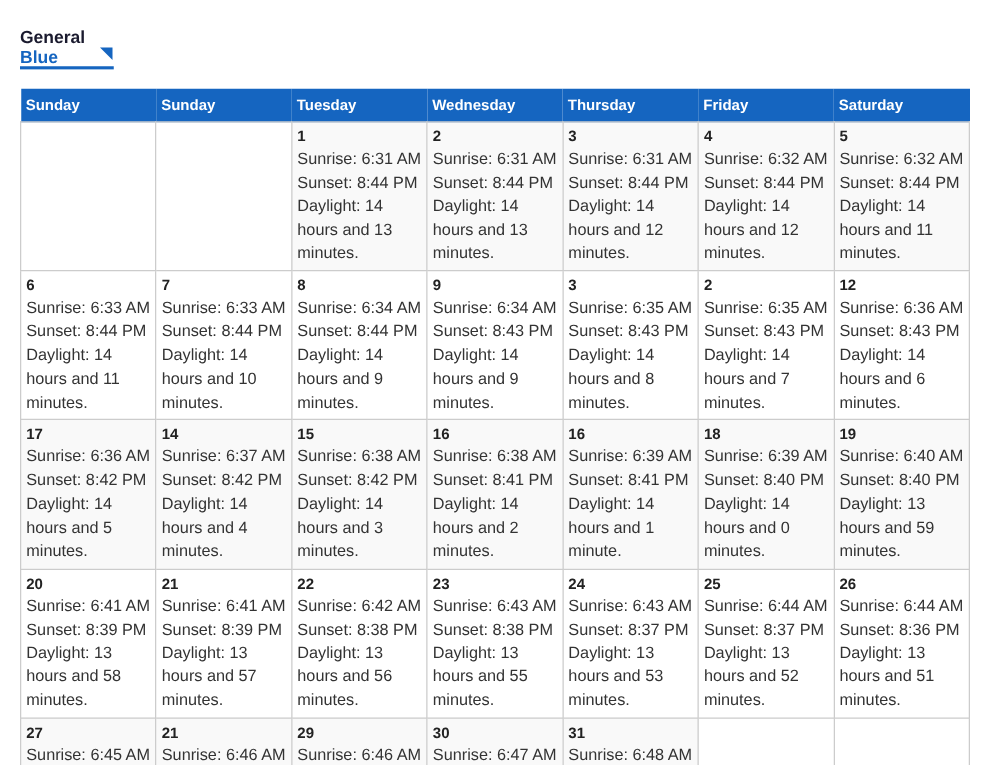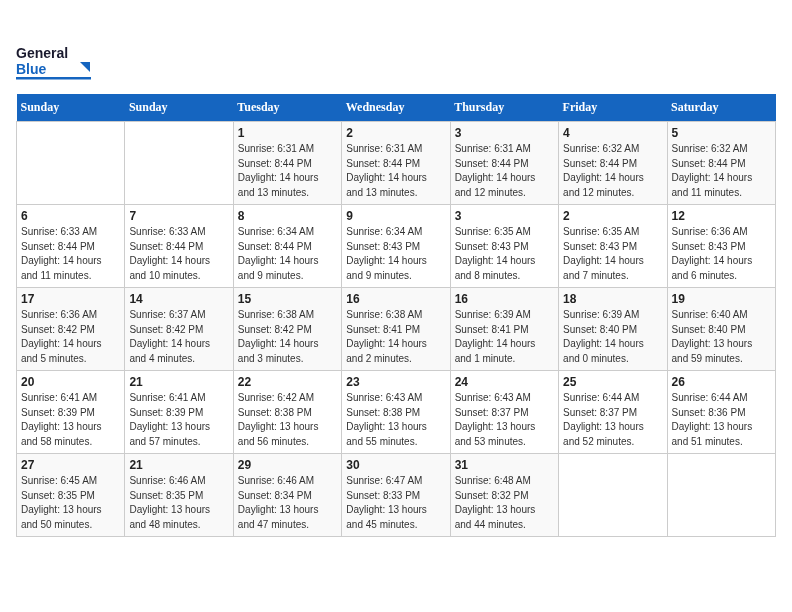--- a/index.html
+++ b/index.html
@@ -34,21 +34,20 @@
       border-collapse: collapse;
       font-size: 10.5px;
     }
     thead tr th {
       background: #1565c0;
       color: #fff;
       padding: 6px 4px;
       text-align: left;
       font-weight: bold;
       font-size: 12px;
-      font-family: Liberation Serif, serif;
     }
     tbody tr td {
       vertical-align: top;
       border: 1px solid #ccc;
       padding: 4px 4px;
       width: calc(100% / 7);
       min-height: 80px;
       height: 80px;
       color: #222;
       background: #fff;
@@ -59,29 +58,28 @@
     tbody tr td.empty {
       background: #fff;
     }
     .day-num {
       font-weight: bold;
       font-size: 12px;
       display: block;
       margin-bottom: 2px;
     }
     .cell-text {
-      font-size: 10px;
+      font-size: 13px;
       line-height: 1.45;
       color: #333;
     }
     .logo-container {
       display: flex;
       align-items: center;
       gap: 2px;
-      margin-top: 24px;
     }
   </style>
 </head>
 <body>
 
 <div class="header">
   <div class="logo-container">
     <div>
       <svg width="80" height="40" viewBox="0 0 80 40">
         <text x="0" y="18" font-size="14" font-weight="bold" fill="#1a1a2e" font-family="Arial">General</text>

